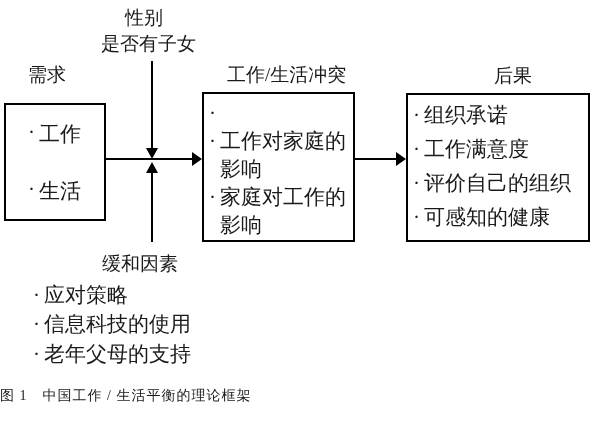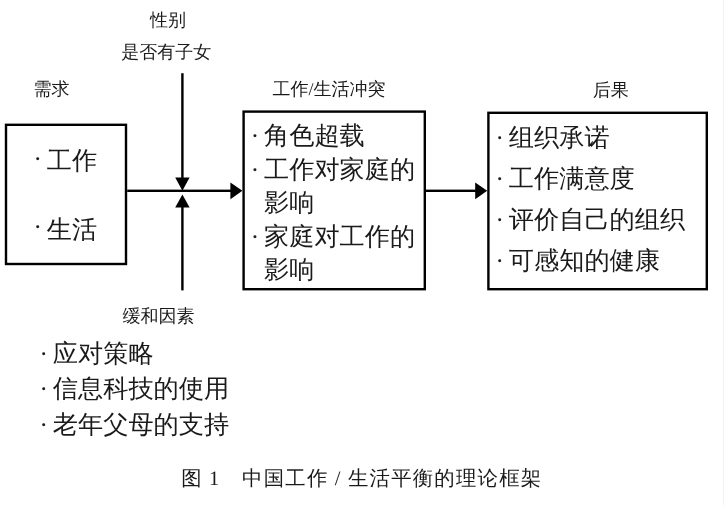--- a/index.html
+++ b/index.html
@@ -12,21 +12,21 @@
     position:relative;
     width:603px;height:421px;
     background:var(--c-bg);
     color:var(--c-text);
     font-family:"Liberation Serif","DejaVu Serif",serif;
     overflow:hidden;
     margin:0 auto;
   }
   .lbl{
     position:absolute;
-    font-size:15px;
+    font-size:19px;
     line-height:24px;
     white-space:nowrap;
   }
   .box{
     position:absolute;
     border:2px solid var(--c-line);
     box-sizing:border-box;
     font-size:21px;
   }
   .bi{display:flex;align-items:flex-start;}
@@ -56,22 +56,21 @@
     padding:3px 0 0 5px;
     line-height:34px;
   }
   .moderator-item{
     position:absolute;
     font-size:21px;line-height:24px;white-space:nowrap;
   }
   .caption{
     position:absolute;
     left:0;width:100%;top:387px;
-    text-align:center;
-    font-size:17px;
+    font-size:14px;
     letter-spacing:1px;
     white-space:nowrap;
   }
 </style>
 </head>
 <body>
 
 <div class="canvas">
 
   <div class="lbl" style="left:125px;top:6px;">性别</div>
@@ -88,21 +87,20 @@
     </div>
     <div class="bi">
       <span class="dot">·</span>
       <span>生活</span>
     </div>
   </div>
 
   <div class="box box-conflict">
     <div class="bi">
       <span class="dot">·</span>
-      <span>角色超载</span>
     </div>
     <div class="bi">
       <span class="dot">·</span>
       <span>工作对家庭的影响</span>
     </div>
     <div class="bi">
       <span class="dot">·</span>
       <span>家庭对工作的影响</span>
     </div>
   </div>

